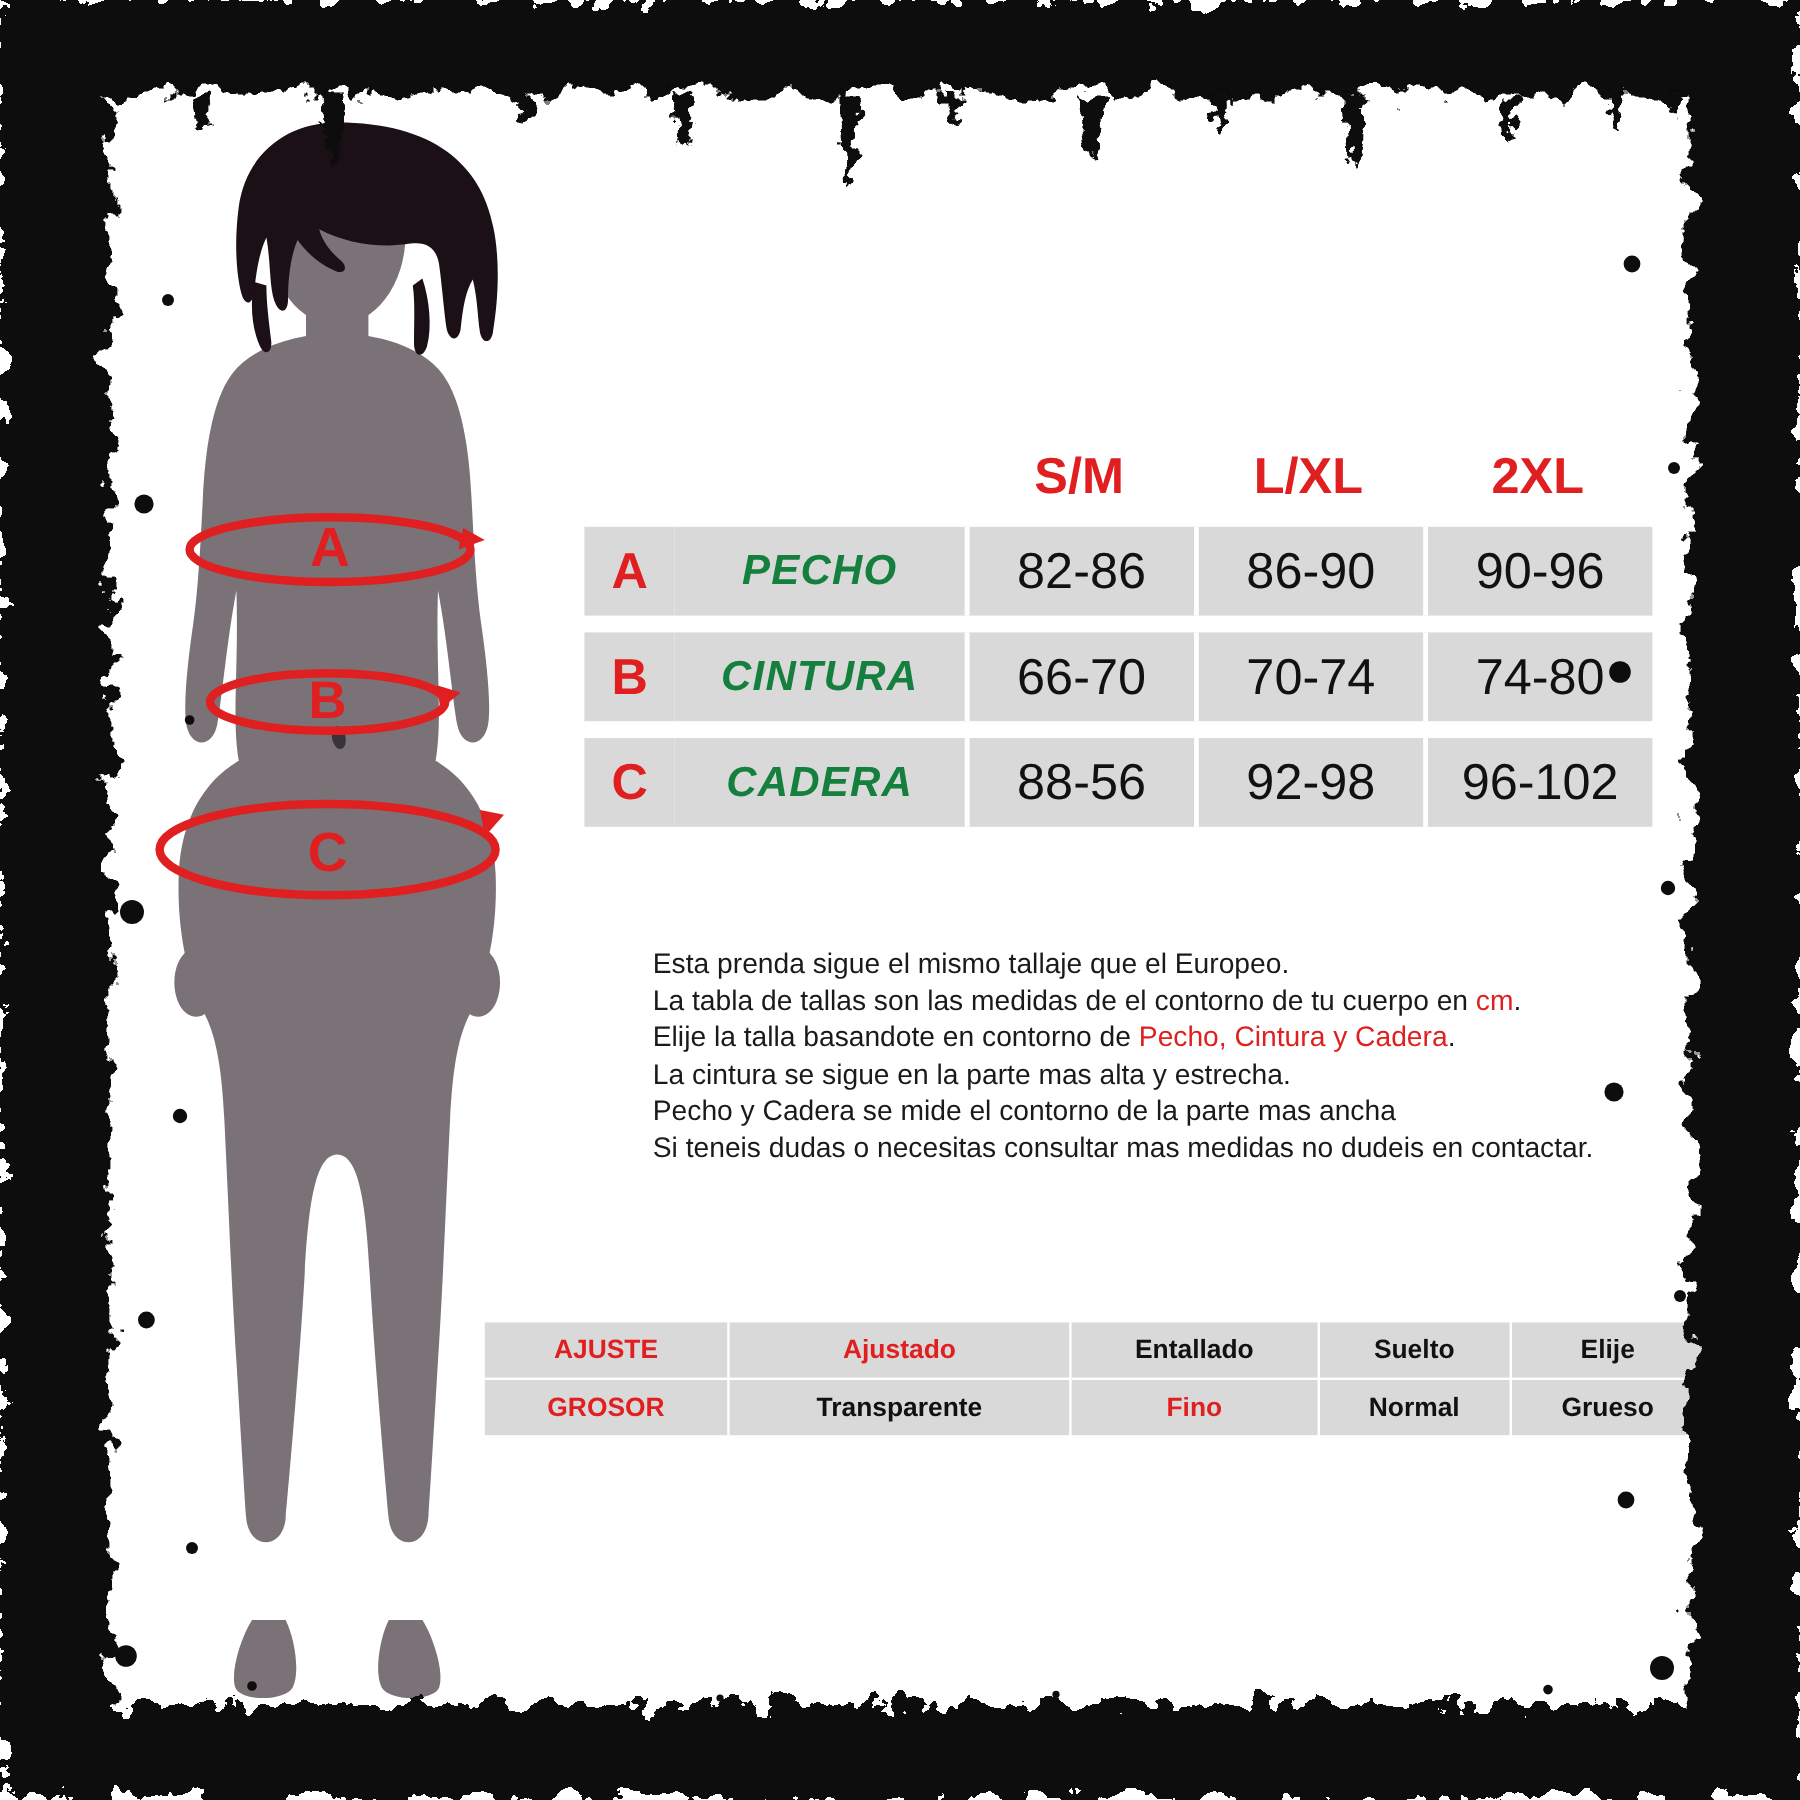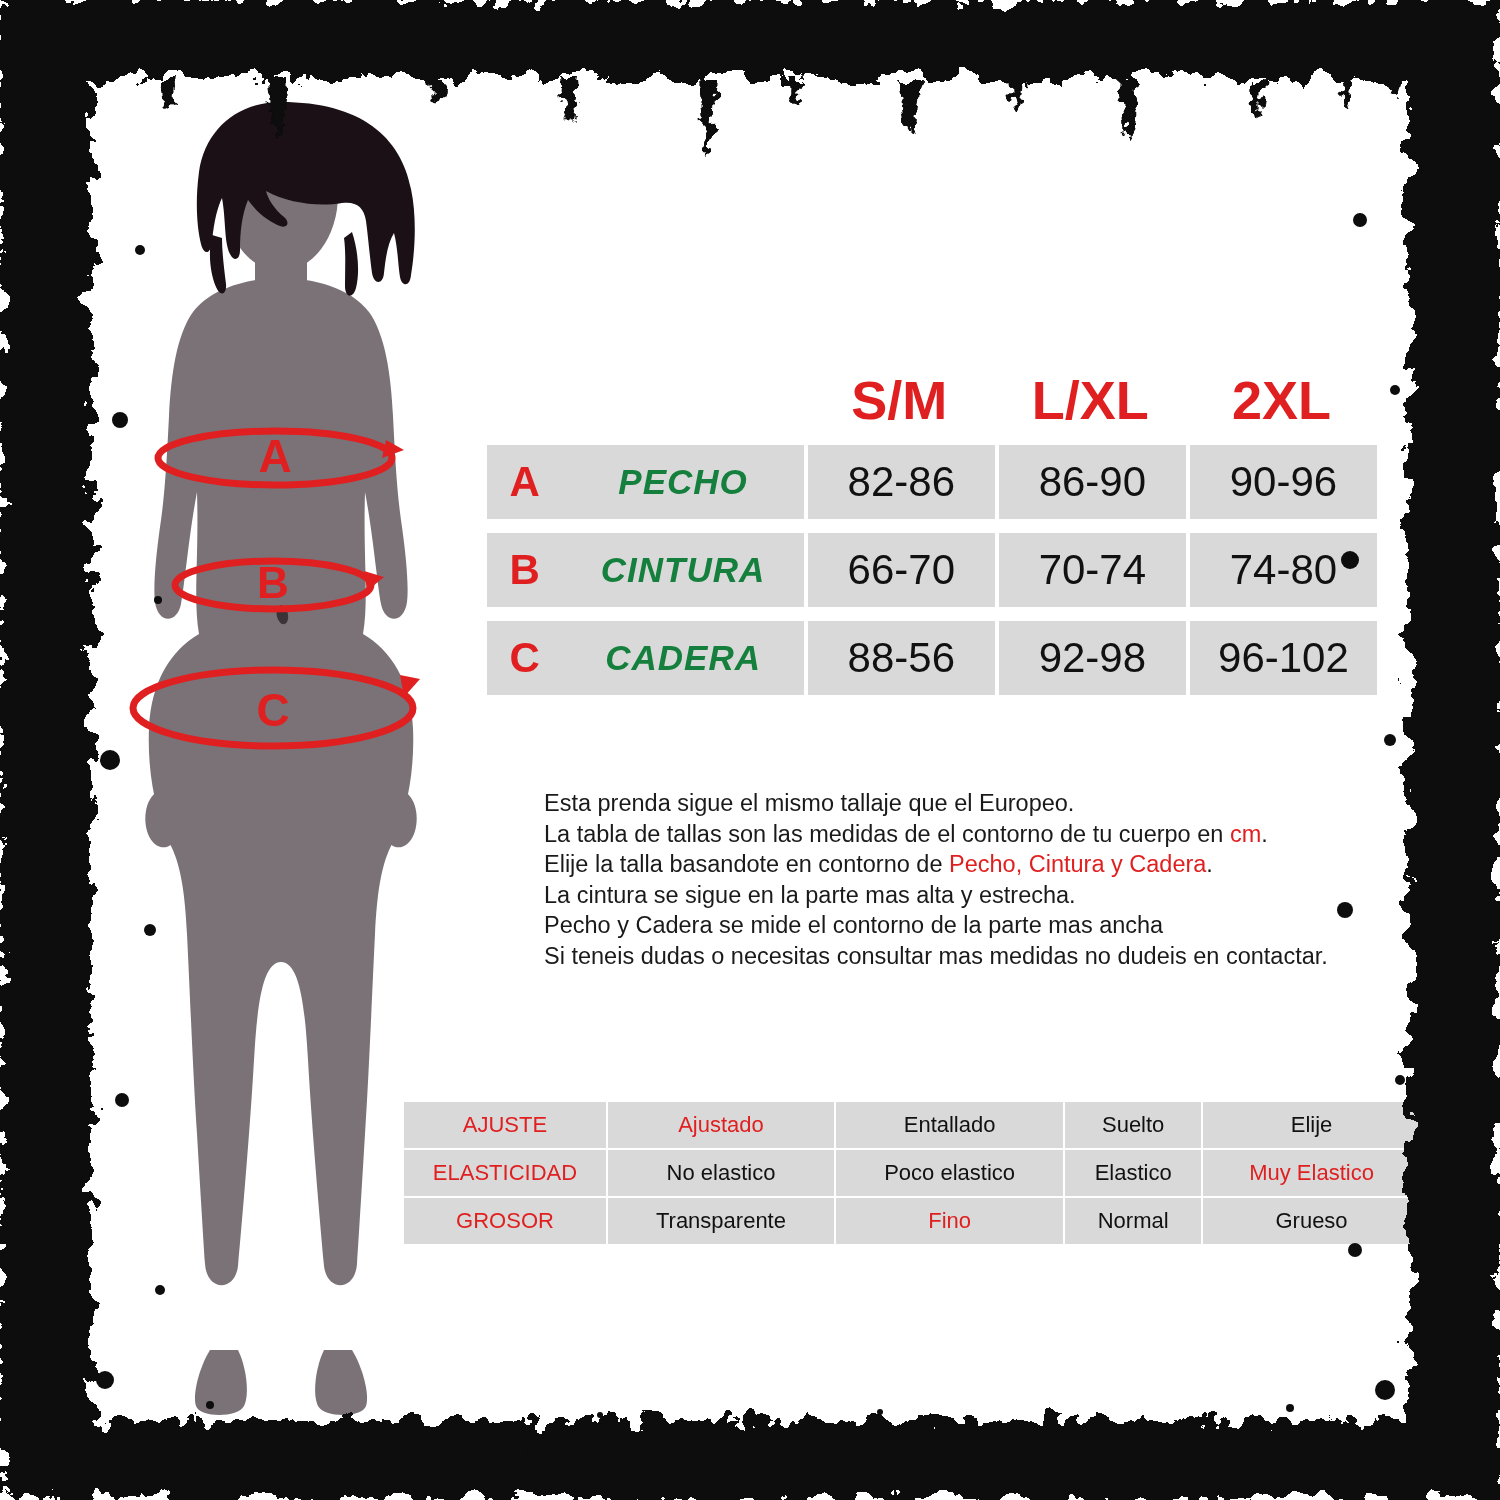--- a/index.html
+++ b/index.html
@@ -46,21 +46,21 @@
     border-collapse: separate;
     border-spacing: 0 14px;
   }
   .size-table th, .size-table td {
     padding: 0;
     margin: 0;
   }
   .size-table thead th {
     background: transparent;
     color: #e02020;
-    font-size: 54px;
+    font-size: 42px;
     font-weight: bold;
     height: 56px;
     font-family: "Liberation Sans", sans-serif;
   }
   .size-table thead th.blank { width: 75px; }
   .size-table thead th.blank2 { width: 240px; }
   .col-val    { width: 190px; }
 
   .size-table tbody td {
     background: #d9d9d9;
@@ -108,21 +108,21 @@
     width: 1020px;
     z-index: 3;
     border-collapse: collapse;
   }
   .attr-table td {
     background: #d9d9d9;
     height: 44px;
     text-align: center;
     vertical-align: middle;
     font-size: 22px;
-    font-weight: normal;
+    font-weight: bold;
     color: #111111;
     border: 2px solid #ffffff;
   }
   .attr-table td.head {
     color: #e02020;
     width: 200px;
   }
   .attr-table td.hl { color: #e02020; }
 </style>
 </head>
@@ -338,27 +338,20 @@
   <table class="attr-table">
     <tbody>
       <tr>
         <td class="head">AJUSTE</td>
         <td class="hl">Ajustado</td>
         <td>Entallado</td>
         <td>Suelto</td>
         <td>Elije</td>
       </tr>
       <tr>
-        <td class="head">ELASTICIDAD</td>
-        <td>No elastico</td>
-        <td>Poco elastico</td>
-        <td>Elastico</td>
-        <td class="hl">Muy Elastico</td>
-      </tr>
-      <tr>
         <td class="head">GROSOR</td>
         <td>Transparente</td>
         <td class="hl">Fino</td>
         <td>Normal</td>
         <td>Grueso</td>
       </tr>
     </tbody>
   </table>
 
 </div>

